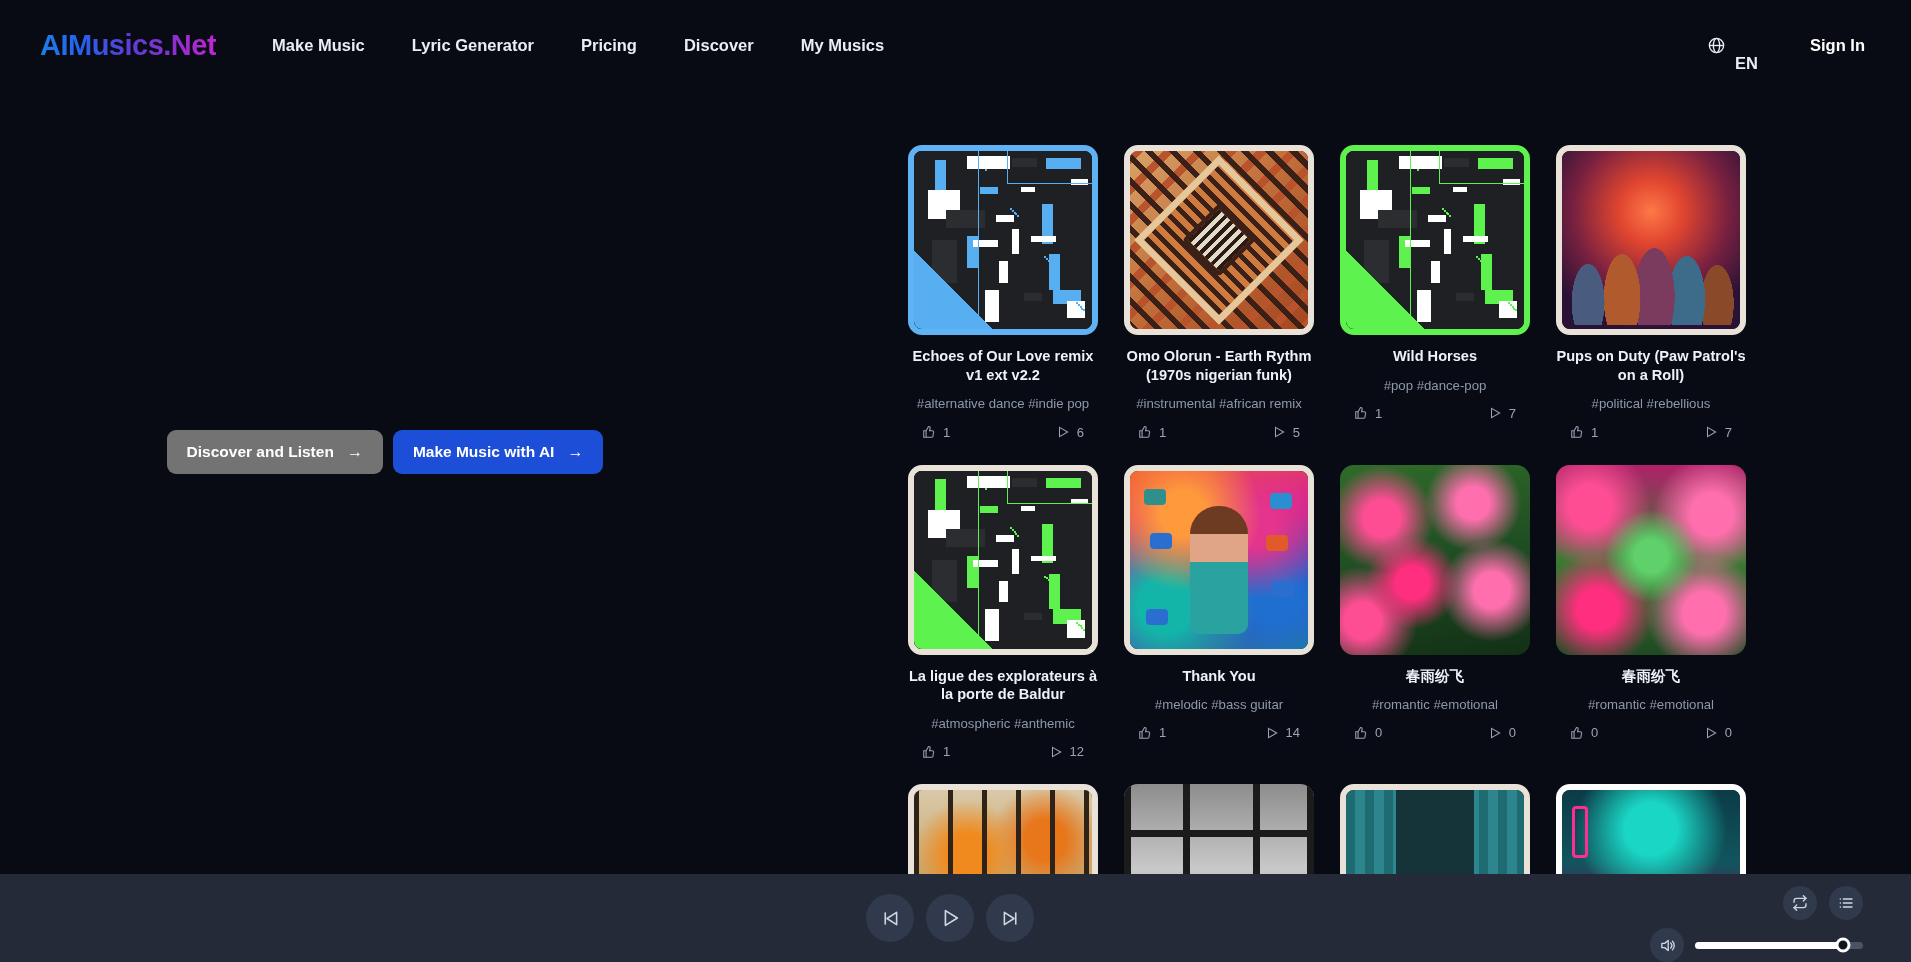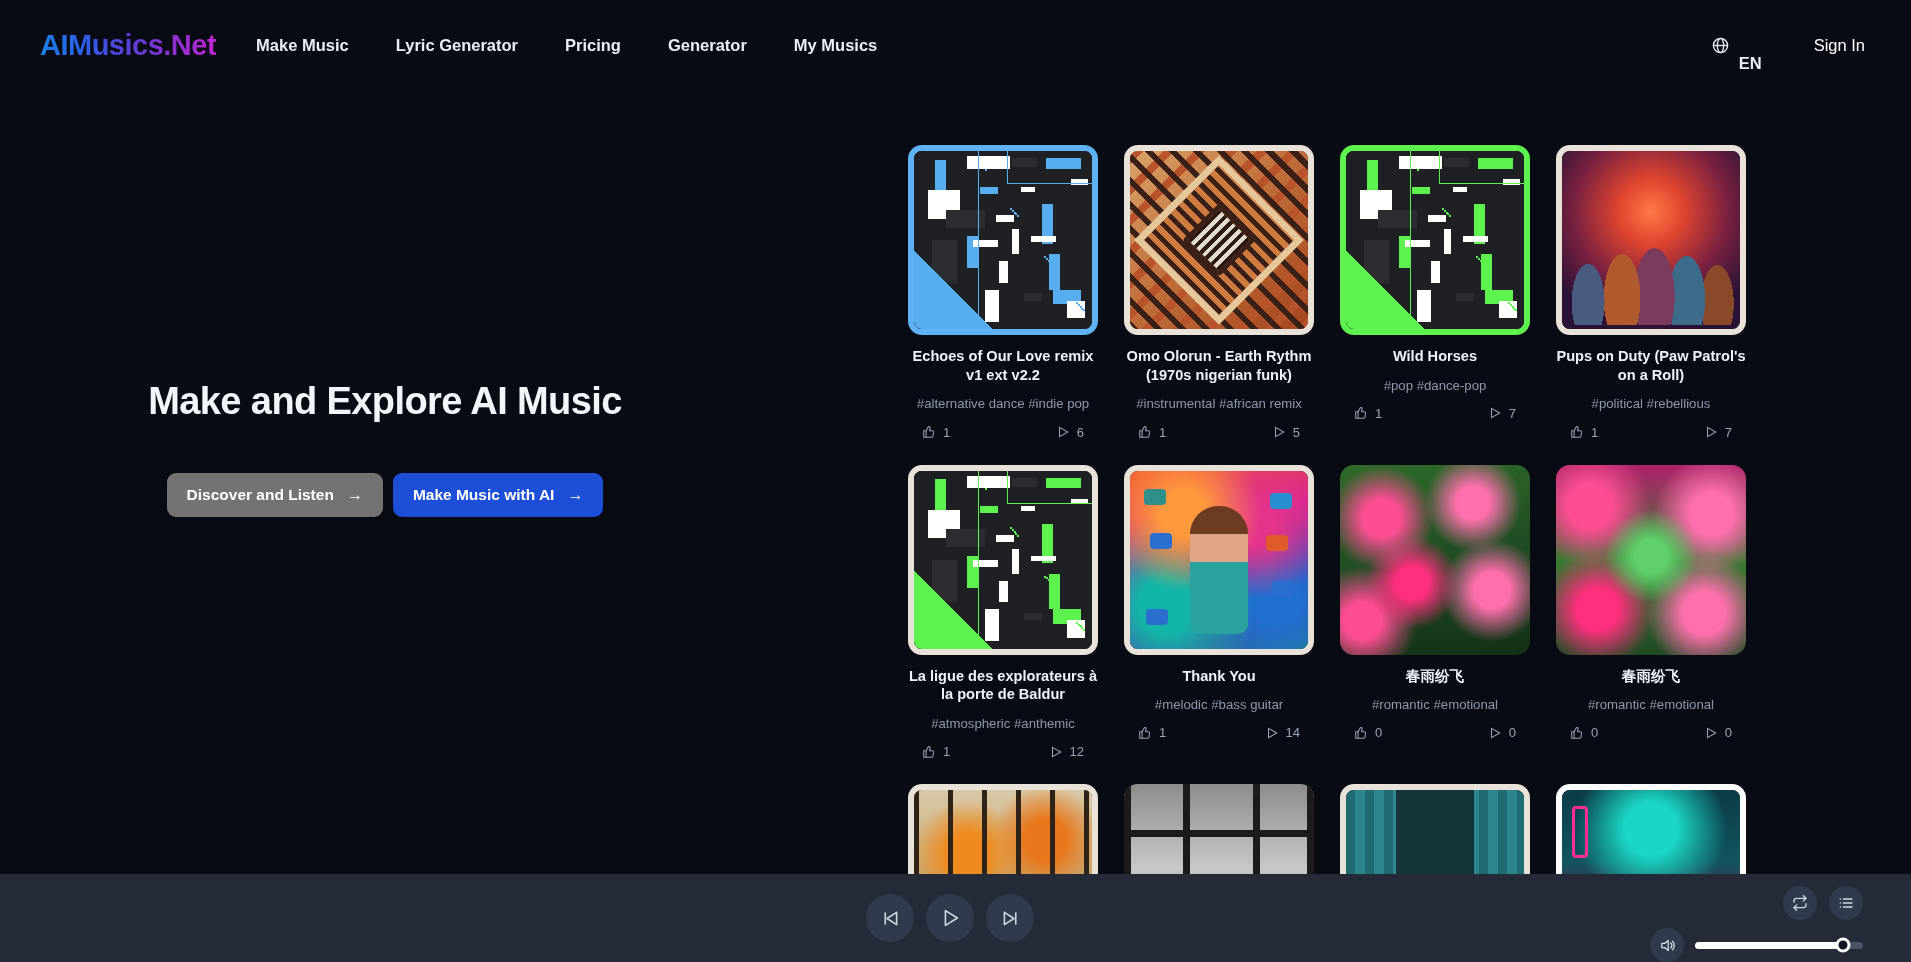--- a/index.html
+++ b/index.html
@@ -16,28 +16,28 @@
     position: absolute; top: 0; left: 0; width: 1911px; height: 90px;
     display: flex; align-items: center; background: #080b14; z-index: 20;
   }
   .logo {
     margin-left: 40px; font-size: 29px; font-weight: bold; letter-spacing: -0.5px;
     background: linear-gradient(90deg, #1d7fe8 0%, #2563eb 22%, #5b3fd6 50%, #8b2fd0 75%, #c026d3 100%);
     -webkit-background-clip: text; background-clip: text;
     -webkit-text-fill-color: transparent; color: #7c3aed;
     white-space: nowrap; cursor: pointer;
   }
-  .nav-links { display: flex; align-items: center; margin-left: 40px; gap: 47px; }
+  .nav-links { display: flex; align-items: center; margin-left: 56px; gap: 47px; }
   .nav-link {
     color: #e9edf5; font-size: 16.5px; font-weight: 600; white-space: nowrap; cursor: pointer;
   }
   .nav-right { margin-left: auto; display: flex; align-items: center; gap: 0; padding-right: 46px; }
   .lang { display: flex; align-items: center; gap: 9px; cursor: pointer; margin-right: 52px; }
   .lang-label { color: #e9edf5; font-size: 16.5px; font-weight: 600; margin-top: 36px; }
-  .signin { color: #ffffff; font-size: 16.5px; font-weight: 400; cursor: pointer; white-space: nowrap; }
+  .signin { color: #ffffff; font-size: 16.5px; font-weight: 700; cursor: pointer; white-space: nowrap; }
 
   
   .hero {
     position: absolute; left: 0; top: 380px; width: 770px;
     display: flex; flex-direction: column; align-items: flex-start;
   }
   .hero-title {
     width: 770px; text-align: center;
     font-size: 38px; font-weight: bold; color: #f2f5fa; letter-spacing: -0.6px;
   }
@@ -205,40 +205,39 @@
 <body>
 
 <div class="page">
 
   <div class="navbar">
     <div class="logo">AIMusics.Net</div>
     <div class="nav-links">
       <div class="nav-link">Make Music</div>
       <div class="nav-link">Lyric Generator</div>
       <div class="nav-link">Pricing</div>
-      <div class="nav-link">Generator</div>
+      <div class="nav-link">Discover</div>
       <div class="nav-link">My Musics</div>
     </div>
     <div class="nav-right">
       <div class="lang">
         <span>
           <svg width="19" height="19" viewBox="0 0 24 24" fill="none" stroke="#e9edf5" stroke-width="1.7">
             <circle cx="12" cy="12" r="9"></circle>
               <ellipse cx="12" cy="12" rx="4" ry="9"></ellipse>
             <line x1="3" y1="12" x2="21" y2="12"></line>
           </svg>
         </span>
         <span class="lang-label">EN</span>
       </div>
       <div class="signin">Sign In</div>
     </div>
   </div>
 
   <div class="hero">
-    <div class="hero-title">Make and Explore AI Music</div>
     <div class="hero-btns">
       <button class="btn btn-blue">
         <span>Discover and Listen</span>
         <span class="arrow">→</span>
       </button>
       <button class="btn btn-purple">
         <span>Make Music with AI</span>
         <span class="arrow">→</span>
       </button>
     </div>

